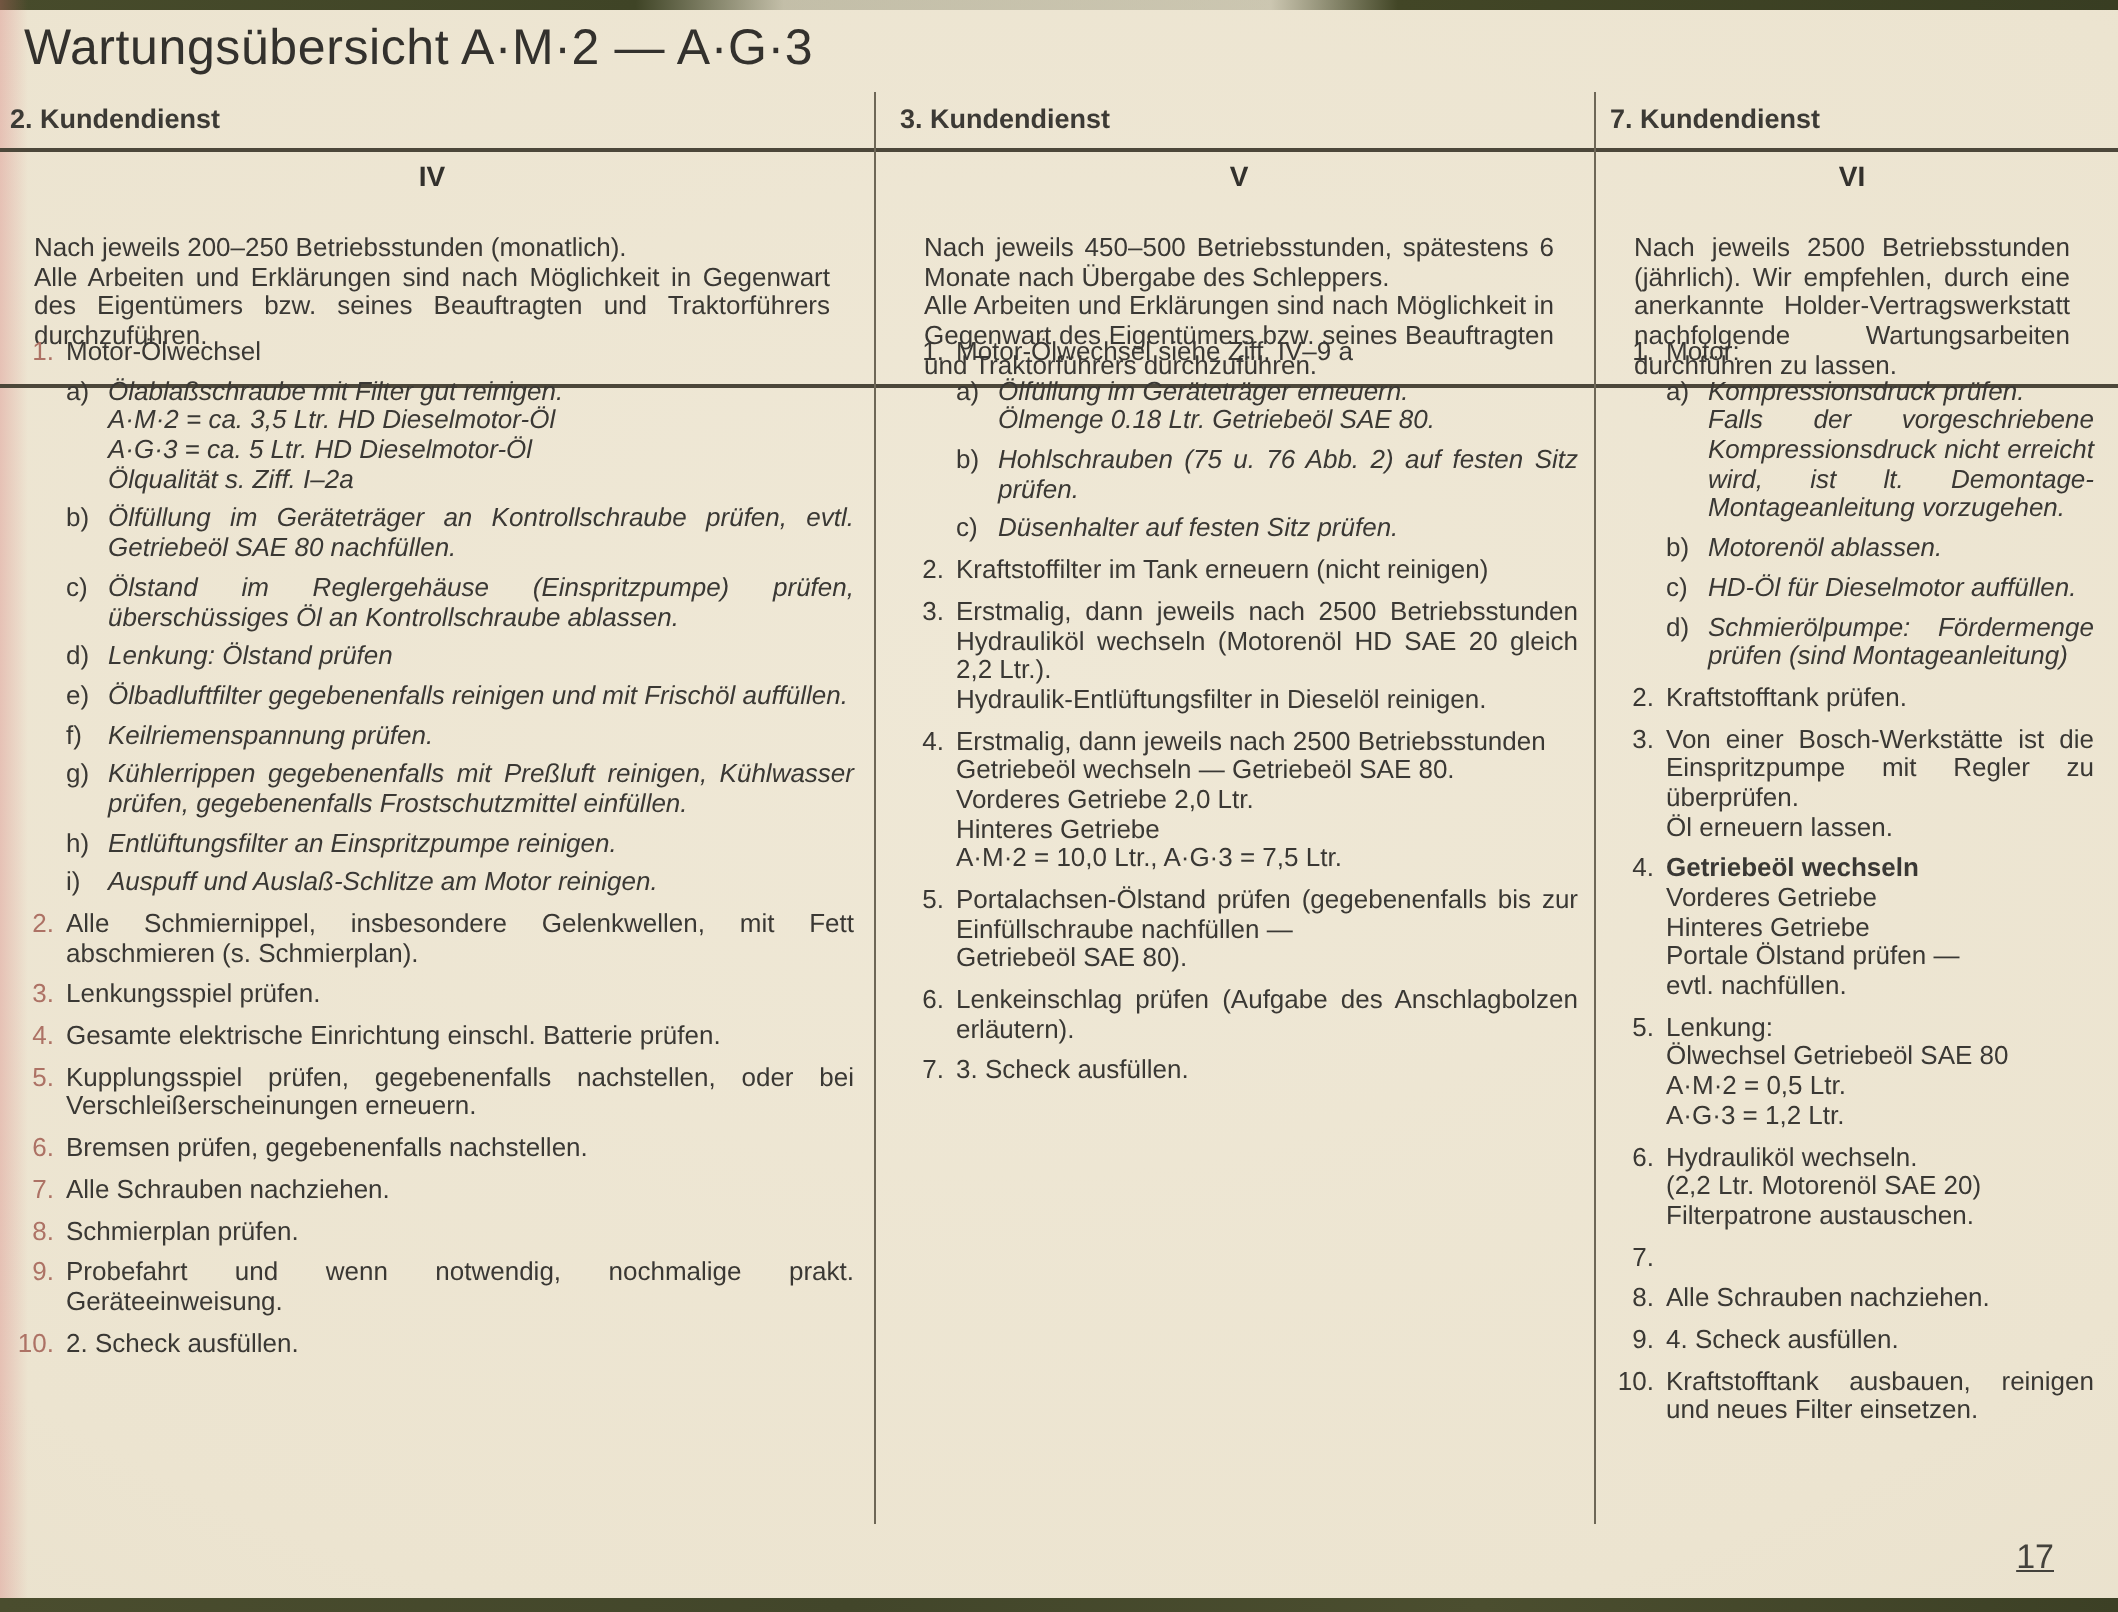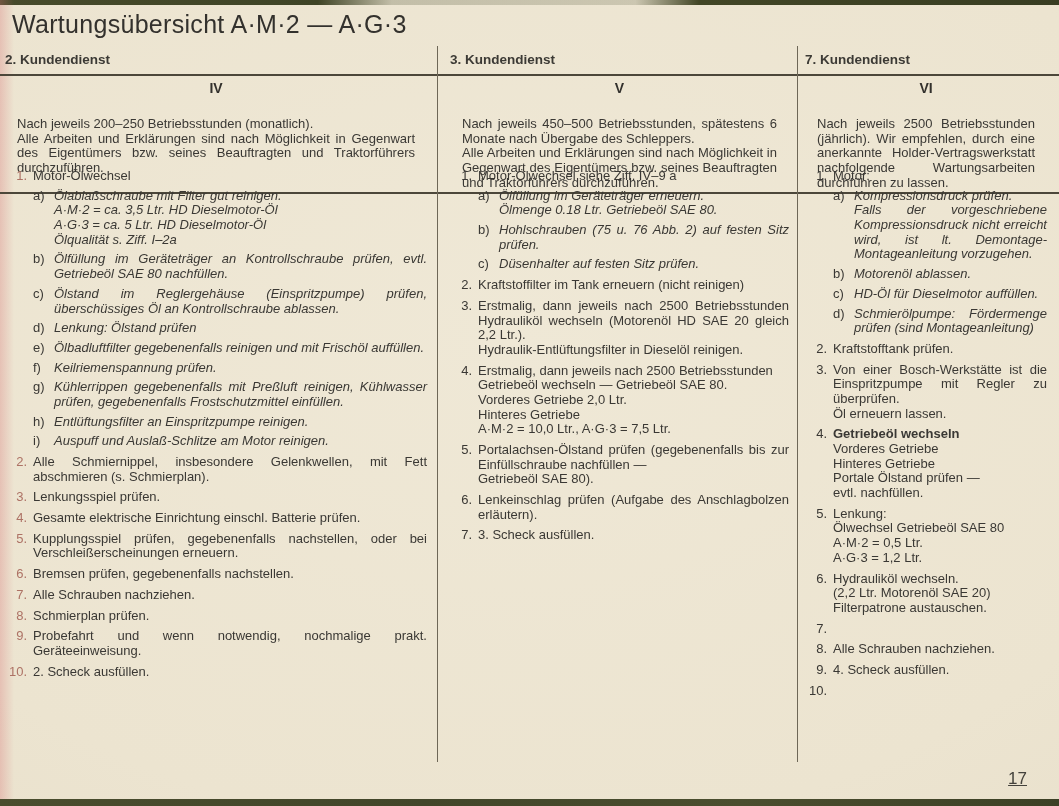--- a/index.html
+++ b/index.html
@@ -342,20 +342,23 @@
             </div>
           </div>
           <div class="item">
             <span class="inum">9.</span>
             <div class="ibody">
               <div class="itext">4. Scheck ausfüllen.</div>
             </div>
           </div>
           <div class="item">
             <span class="inum">10.</span>
+            <div class="ibody">
+              <div class="itext">Kraftstofftank ausbauen, reinigen und neues Filter einsetzen.</div>
+            </div>
           </div>
         </div>
     </section>
   </div>
 
   <div class="pagenum">17</div>
   <div class="edge bottom"></div>
 </div>
 
 </body></html>

